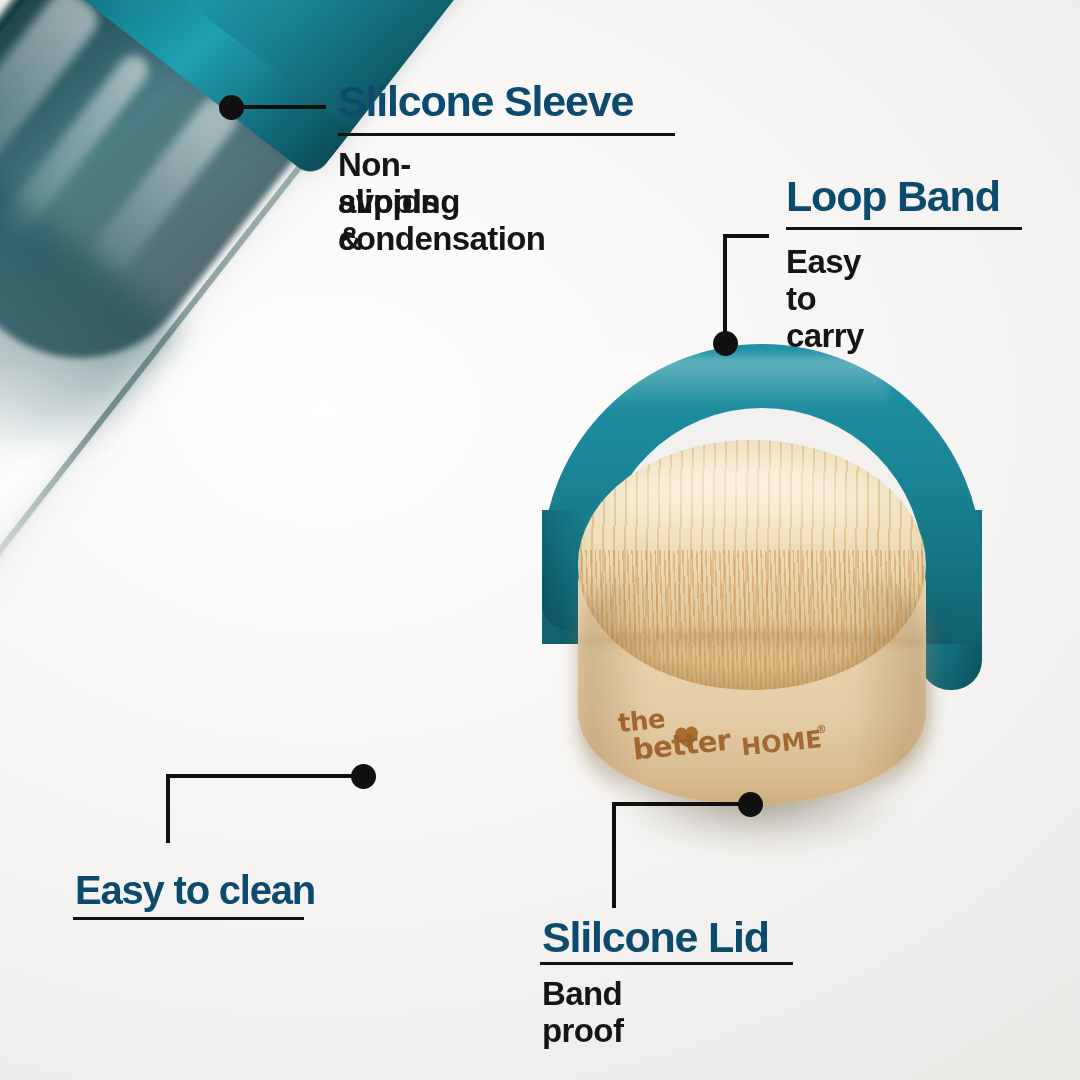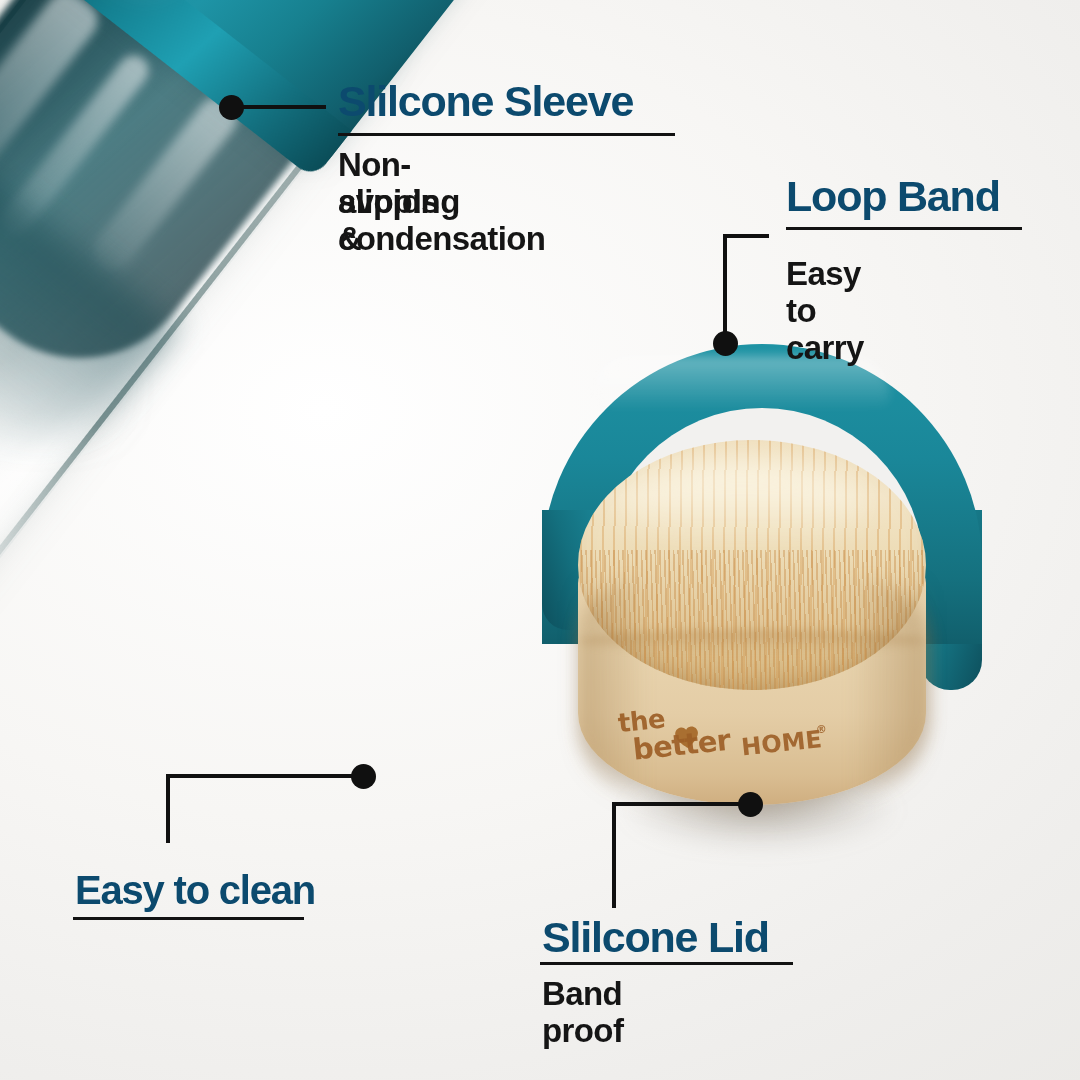--- a/index.html
+++ b/index.html
@@ -297,21 +297,21 @@
     <div class="c-sub" style="position:absolute;left:338px;top:147px;font-size:33px;">Non-slipping &amp;</div>
     <div class="c-sub" style="position:absolute;left:338px;top:184px;font-size:33px;">avoids condensation</div>
   </div>
 
   <div class="callout">
     <div class="dot" style="left:713px;top:331px;width:25px;height:25px;"></div>
     <div class="ln" style="left:723px;top:234px;width:4px;height:104px;"></div>
     <div class="ln" style="left:723px;top:234px;width:46px;height:4px;"></div>
     <div class="c-title" style="position:absolute;left:786px;top:175px;font-size:43px;">Loop Band</div>
     <div class="c-rule" style="position:absolute;left:786px;top:227px;width:236px;"></div>
-    <div class="c-sub" style="position:absolute;left:786px;top:256px;font-size:33px;">Easy to carry</div>
+    <div class="c-sub" style="position:absolute;left:786px;top:244px;font-size:33px;">Easy to carry</div>
   </div>
 
   <div class="callout">
     <div class="dot" style="left:351px;top:764px;width:25px;height:25px;"></div>
     <div class="ln" style="left:166px;top:774px;width:192px;height:4px;"></div>
     <div class="ln" style="left:166px;top:774px;width:4px;height:69px;"></div>
     <div class="c-title" style="position:absolute;left:75px;top:870px;font-size:40px;">Easy to clean</div>
     <div class="c-rule" style="position:absolute;left:73px;top:917px;width:231px;"></div>
   </div>
 

